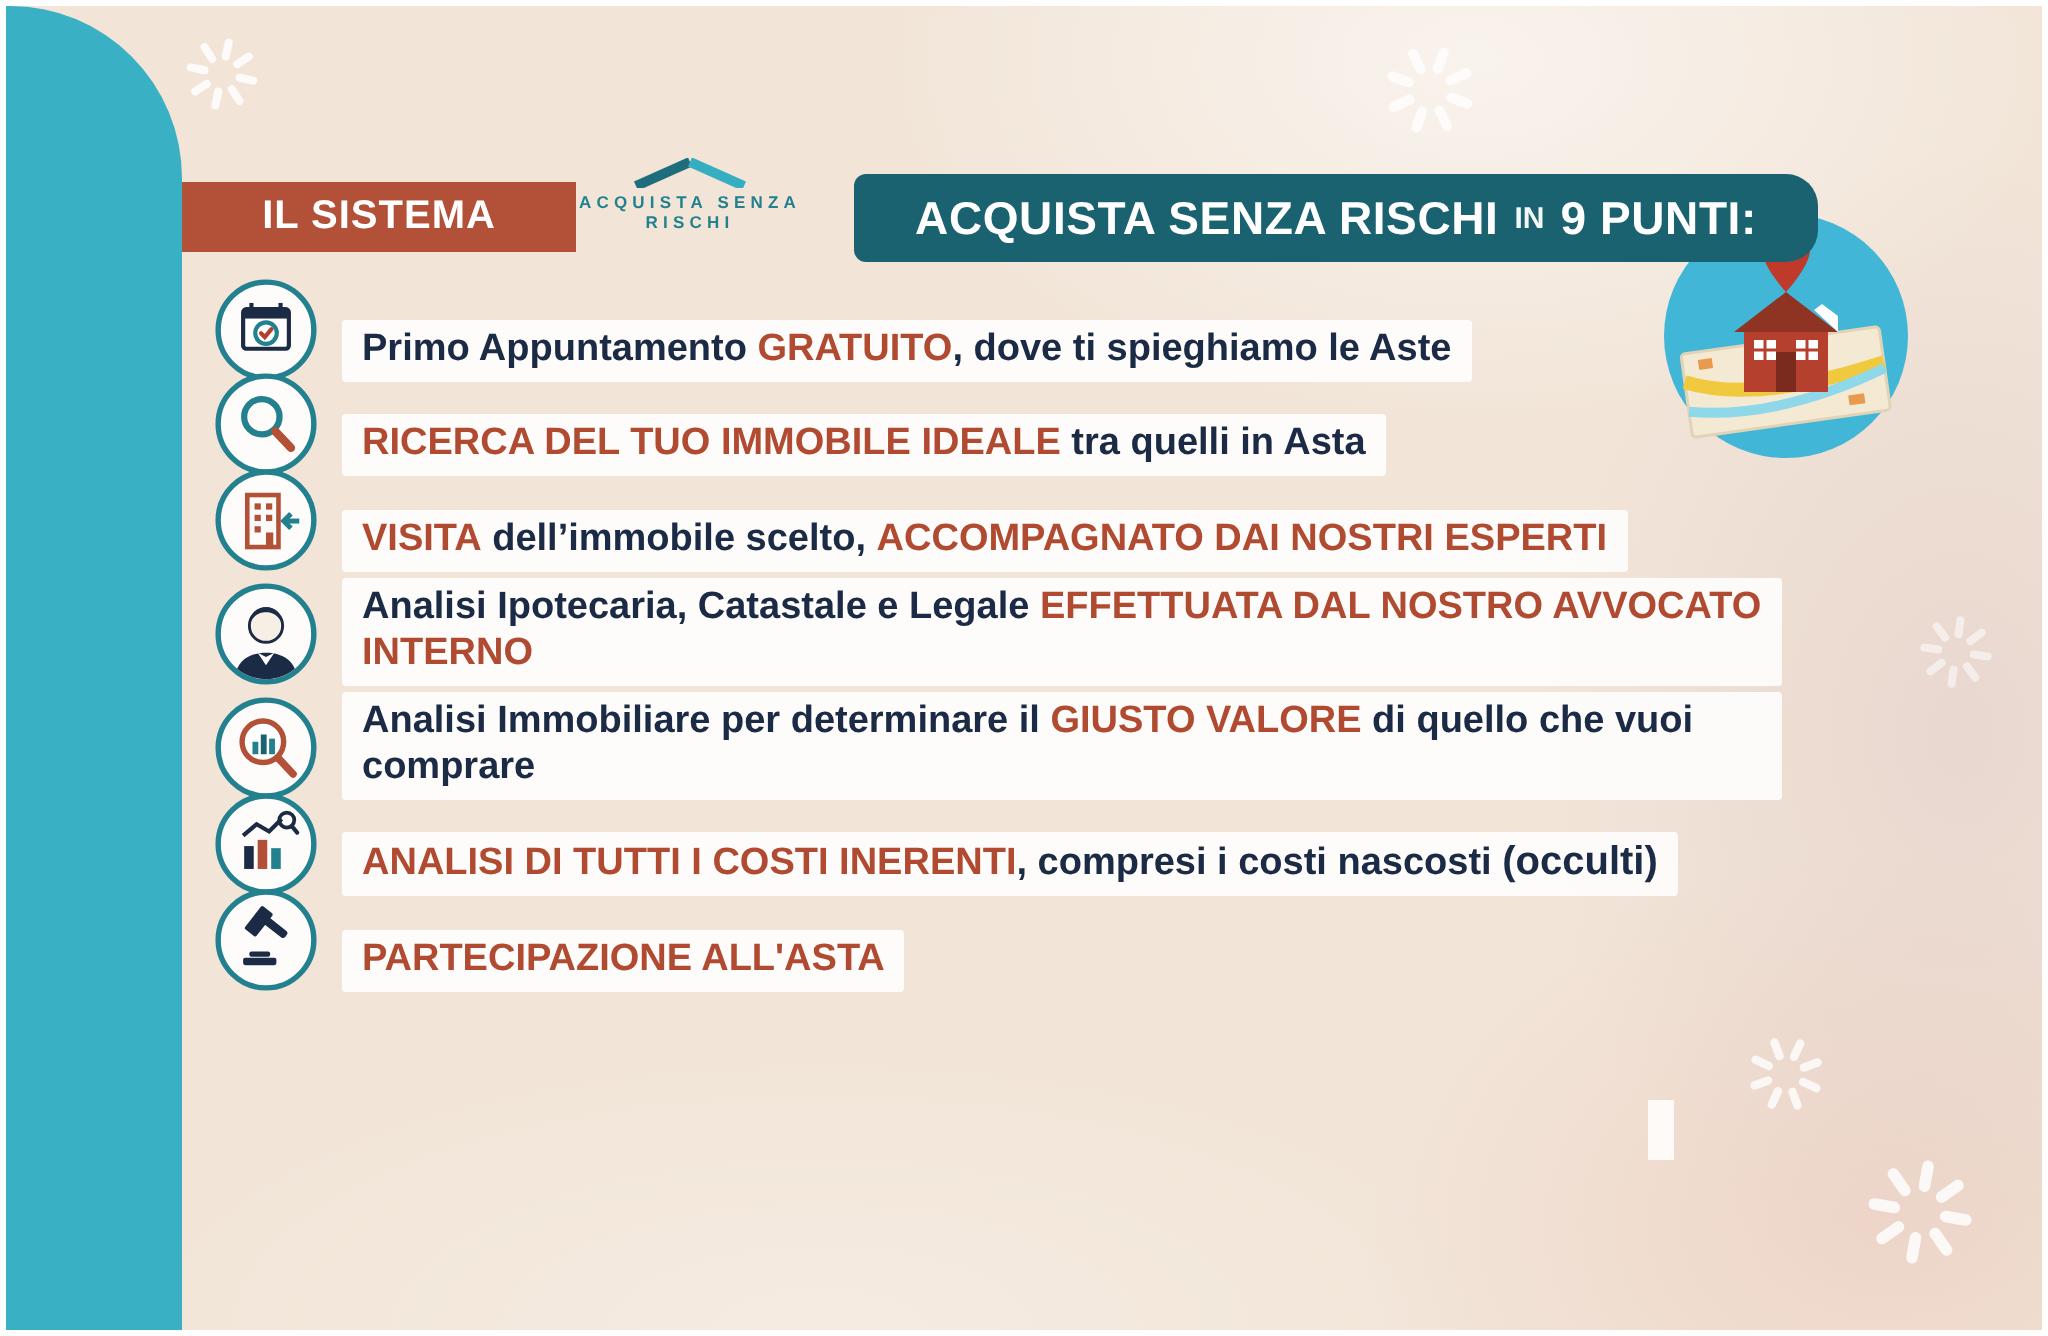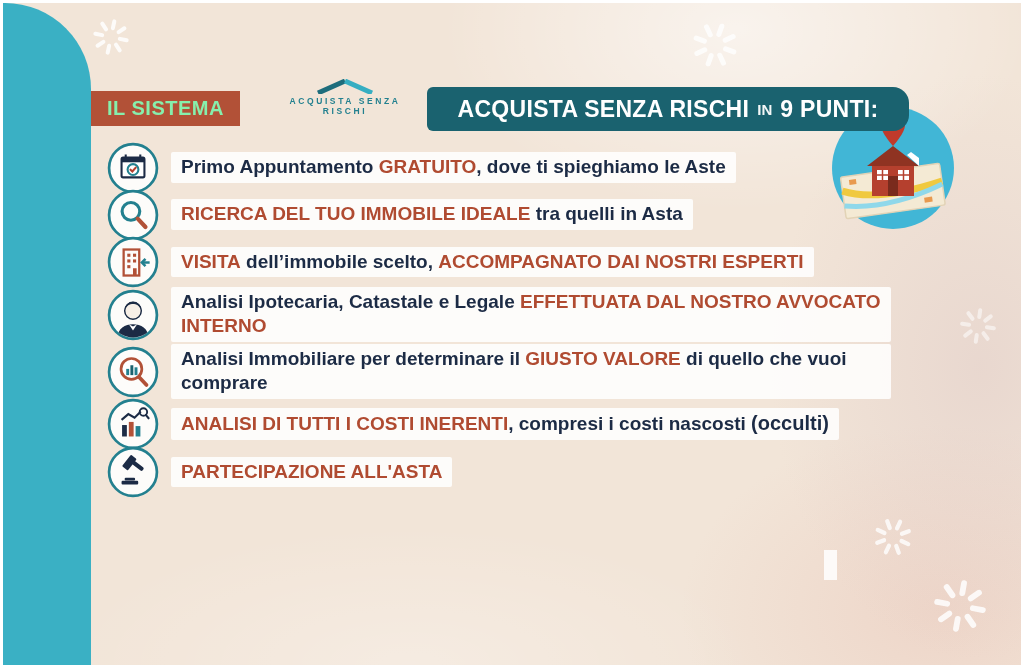--- a/index.html
+++ b/index.html
@@ -29,22 +29,22 @@
     z-index:0;
   }
   .left-bar{
     position:absolute;left:0;top:0;width:88px;height:100%;
     background:var(--cyan);border-top-right-radius:86px;z-index:1;
   }
   .faded-rect{position:absolute;left:821px;top:547px;width:13px;height:30px;background:rgba(255,255,255,.85);z-index:0;}
 
   
   .sistema-box{
-    position:absolute;left:88px;top:88px;width:149px;height:35px;z-index:3;
-    background:var(--rust);color:#86efac;font-weight:800;font-size:20px;
+    position:absolute;left:88px;top:88px;width:197px;height:35px;z-index:3;
+    background:var(--rust);color:#ffffff;font-weight:800;font-size:20px;
     letter-spacing:.5px;display:flex;align-items:center;justify-content:center;
   }
   .logo{position:absolute;left:266px;top:76px;width:152px;z-index:3;text-align:center;}
   .logo-roof{display:block;margin:0 auto 0;}
   .logo-title{font-size:24px;font-weight:800;color:var(--navy);letter-spacing:-.5px;line-height:1.05;}
   .logo-sub{font-size:8.5px;font-weight:700;color:var(--teal-icon);letter-spacing:2.6px;margin-top:2px;}
   .banner{
     position:absolute;left:424px;top:84px;width:482px;height:44px;z-index:3;
     background:var(--teal-dark);border-radius:6px 16px 16px 6px;
     display:flex;align-items:center;justify-content:center;gap:8px;
@@ -54,21 +54,21 @@
   .banner .mid{font-size:15px;font-weight:600;opacity:.95;text-align:center;}
 
   
   .map-badge{position:absolute;left:828px;top:103px;width:124px;height:124px;z-index:2;}
 
   
   .bursts{position:absolute;inset:0;z-index:1;pointer-events:none;}
 
   
   .points{position:absolute;left:104px;top:141px;width:860px;z-index:3;}
-  .point-row{display:flex;align-items:center;}
+  .point-row{display:flex;align-items:flex-end;}
   .point-row .icon-wrap{flex:0 0 52px;width:52px;height:52px;margin-right:12px;}
   .row-h1{height:47px;}
   .row-h2{height:48px;}
   .row-tall{height:57px;}
   .point-text{
     background:var(--strip);padding:3px 10px 4px;border-radius:2px;
     font-size:19px;line-height:1.24;max-width:760px;
   }
   .pt-wide{max-width:720px;}
   .seg-n{color:var(--navy);font-weight:700;}

